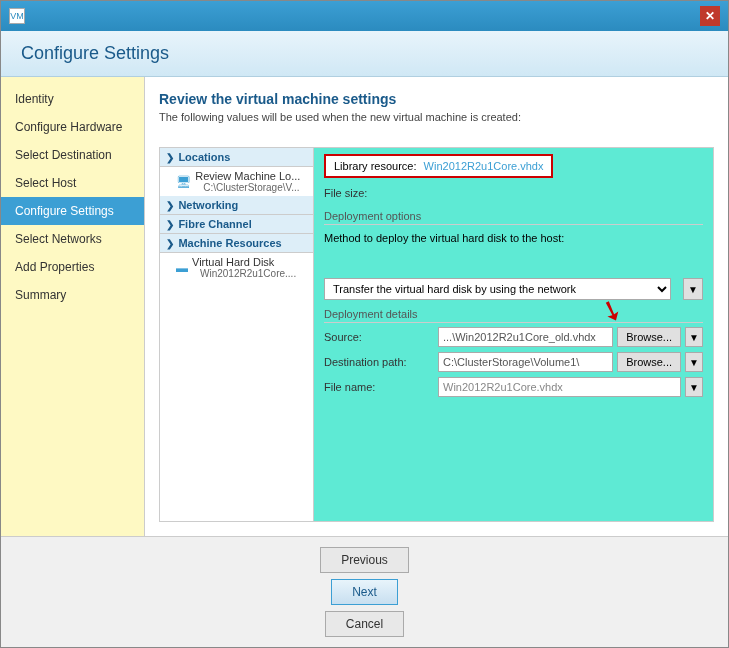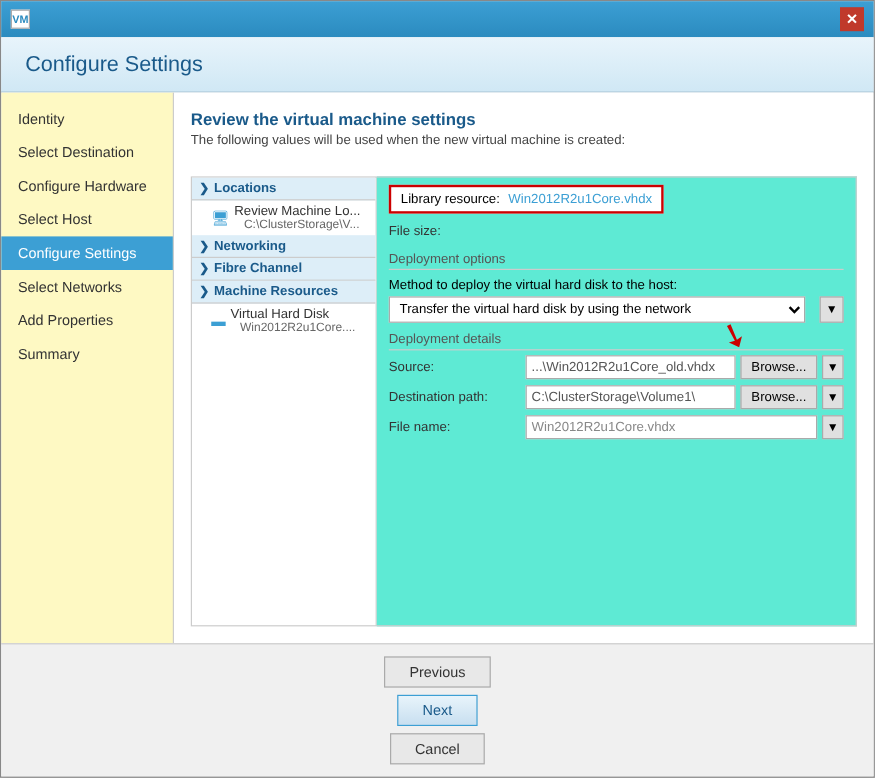--- a/index.html
+++ b/index.html
@@ -19,21 +19,21 @@
       background: linear-gradient(to bottom, #3c9fd4, #2b8bbf);
       color: white;
       display: flex;
       align-items: center;
       justify-content: space-between;
       padding: 0 8px;
       height: 30px;
       flex-shrink: 0;
     }
     .title-bar-left { display: flex; align-items: center; gap: 6px; }
-    .title-bar-icon { width: 16px; height: 16px; background: #fff; border: 1px solid #aaa; display: flex; align-items: center; justify-content: center; font-size: 9px; color: #2b8bbf; font-weight: bold; }
+    .title-bar-icon { width: 16px; height: 16px; background: #fff; border: 1px solid #aaa; display: flex; align-items: center; justify-content: center; font-size: 9px; color: #2b8bbf; font-weight: normal; }
     .title-bar-title { font-size: 13px; font-weight: normal; flex: 1; text-align: center; }
     .title-bar-close {
       width: 20px; height: 20px; background: #c0392b; color: white;
       border: none; cursor: pointer; display: flex; align-items: center; justify-content: center;
       font-size: 12px; font-weight: bold;
     }
 
     .header-bar {
       background: linear-gradient(to bottom, #e8f4fb, #d0e8f5);
       padding: 12px 20px;
@@ -159,20 +159,21 @@
       margin: 8px 0 4px 0;
       padding-bottom: 2px;
       border-bottom: 1px solid #ccc;
     }
 
     .dropdown-row {
       display: flex;
       align-items: center;
       gap: 12px;
       margin-bottom: 8px;
+      margin-top: 31px;
     }
     .dropdown-select {
       flex: 1;
       font-size: 11px;
       padding: 2px 4px;
       border: 1px solid #aaa;
       background: #fff;
       height: 22px;
     }
     .dropdown-btn {
@@ -256,22 +257,22 @@
   </div>
 
   <div class="header-bar">
     <h1>Configure Settings</h1>
   </div>
 
   <div class="content-area">
 
     <div class="sidebar">
       <div class="sidebar-item">Identity</div>
+      <div class="sidebar-item">Configure Hardware</div>
       <div class="sidebar-item">Select Destination</div>
-      <div class="sidebar-item">Configure Hardware</div>
       <div class="sidebar-item">Select Host</div>
       <div class="sidebar-item active">Configure Settings</div>
       <div class="sidebar-item">Select Networks</div>
       <div class="sidebar-item">Add Properties</div>
       <div class="sidebar-item">Summary</div>
     </div>
 
     <div class="main-panel">
       <div class="main-title">Review the virtual machine settings</div>
       <div class="main-subtitle">The following values will be used when the new virtual machine is created:</div>

